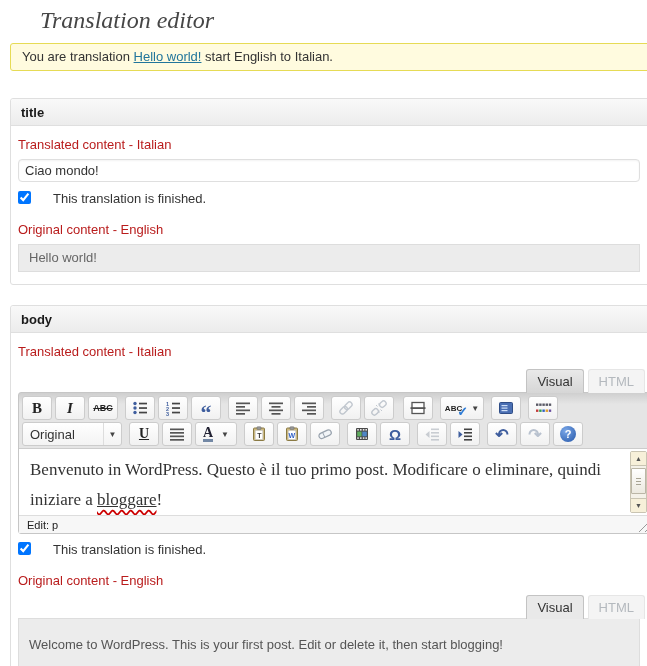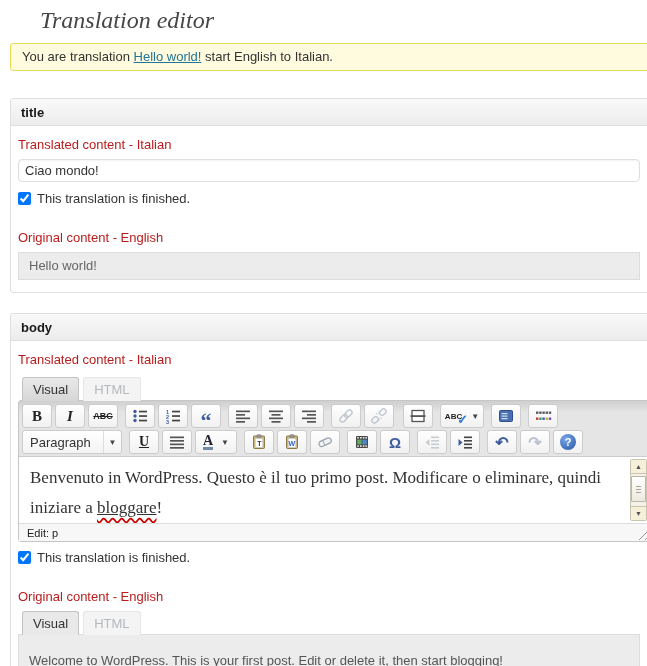--- a/index.html
+++ b/index.html
@@ -44,51 +44,51 @@
     border-bottom: 1px solid #dfdfdf;
     border-radius: 3px 3px 0 0;
     padding: 6px 10px 5px;
     font-weight: bold;
     font-size: 13px;
     color: #1a1a1a;
   }
   .inside { padding: 7px 7px 12px; }
 
   .field-label { color: #b91c1c; margin: 4px 0 7px; line-height: 15px; }
-  .orig-label { margin-top: 24px; }
+  .orig-label { margin-top: 16px; }
 
   .text-input {
     width: 622px;
     height: 23px;
     border: 1px solid #dfdfdf;
     border-radius: 4px;
     padding: 3px 6px;
     font-family: "Liberation Sans", sans-serif;
     font-size: 13px;
     color: #333;
     background: #fff;
     box-shadow: inset 0 1px 2px rgba(0,0,0,.05);
   }
 
-  .check-row { display: flex; align-items: center; gap: 6px; margin-top: 9px; cursor: pointer; }
+  .check-row { display: flex; gap: 22px; margin-top: 9px; cursor: pointer; }
   .check-row input { width: 13px; height: 13px; }
 
   .readonly-box {
     background: #ececec;
     border: 1px solid #ddd;
     width: 622px;
     padding: 5px 10px;
     color: #666;
     line-height: 16px;
     margin-top: 2px;
   }
   .readonly-box.tall { padding: 18px 10px 20px; color: #555; margin-top: 0; }
 
   
-  .tabs-row { display: flex; padding-right: 16px; margin-top: 10px; position: relative; z-index: 2; }
+  .tabs-row { display: flex; justify-content: flex-end; padding-right: 2px; margin-top: 10px; position: relative; z-index: 2; }
   .tab {
     height: 24px; line-height: 24px;
     padding: 0 10px; margin-left: 4px;
     font-size: 13px; border-radius: 3px 3px 0 0; cursor: pointer;
   }
   .tab.active {
     background: linear-gradient(#e9e9e9, #d6d6d6);
     border: 1px solid #c3c3c3; border-bottom: none;
     color: #333;
   }
@@ -349,21 +349,21 @@
                     <rect x="13.8" y="9.5" width="2.4" height="2.4" fill="#6b4fa0"></rect>
                 </g>
               </svg>
             </div>
           </div>
         </div>
 
         <div class="tbrow" style="padding-top:0;">
           <div class="grp">
             <div class="fmt-select">
-              <span class="fmt-label">Paragraph</span>
+              <span class="fmt-label">Original</span>
               <span class="fmt-arrow">▼</span>
             </div>
           </div>
           <div class="grp">
             <div class="tbtn">
                 <span class="g-under">U</span>
               </div>
             <div class="tbtn">
               <svg class="ic" width="16" height="16" viewBox="0 0 16 16">
                 <rect x="1" y="2.5" width="14" height="1.7" fill="#555"></rect>

